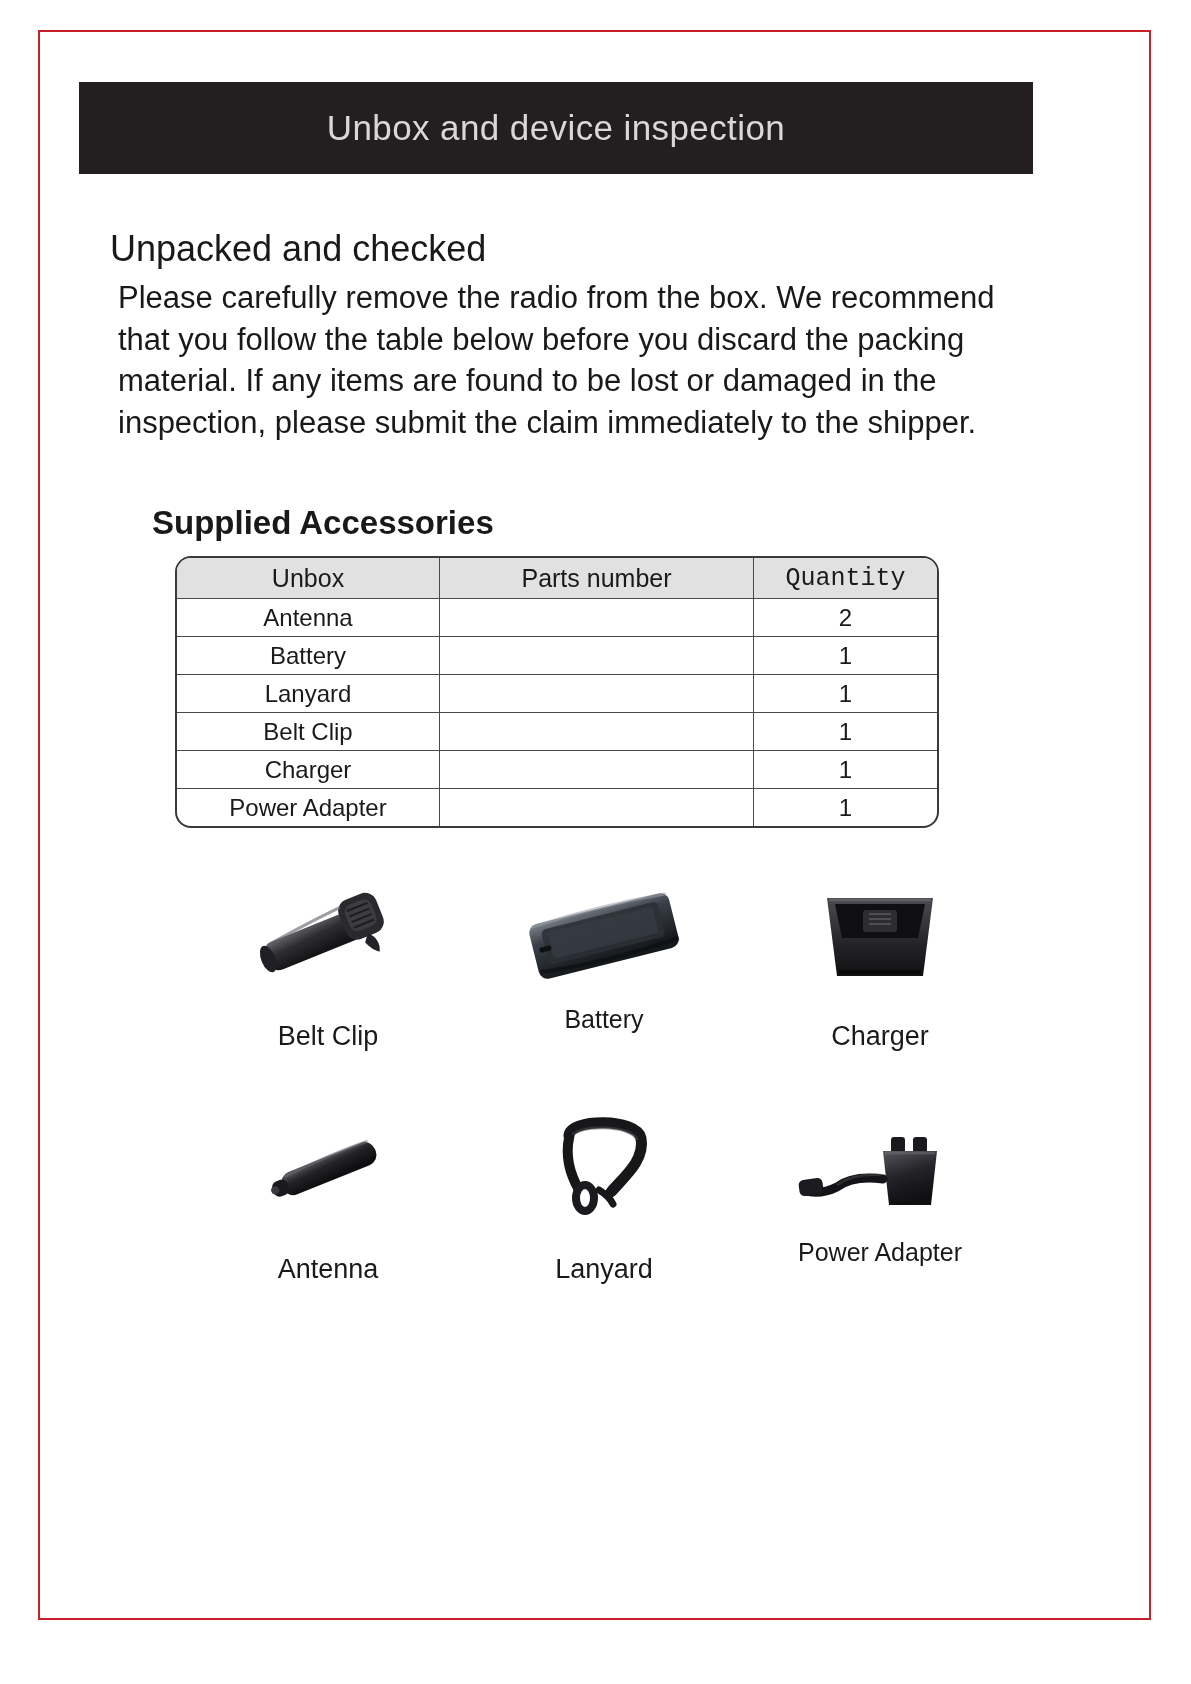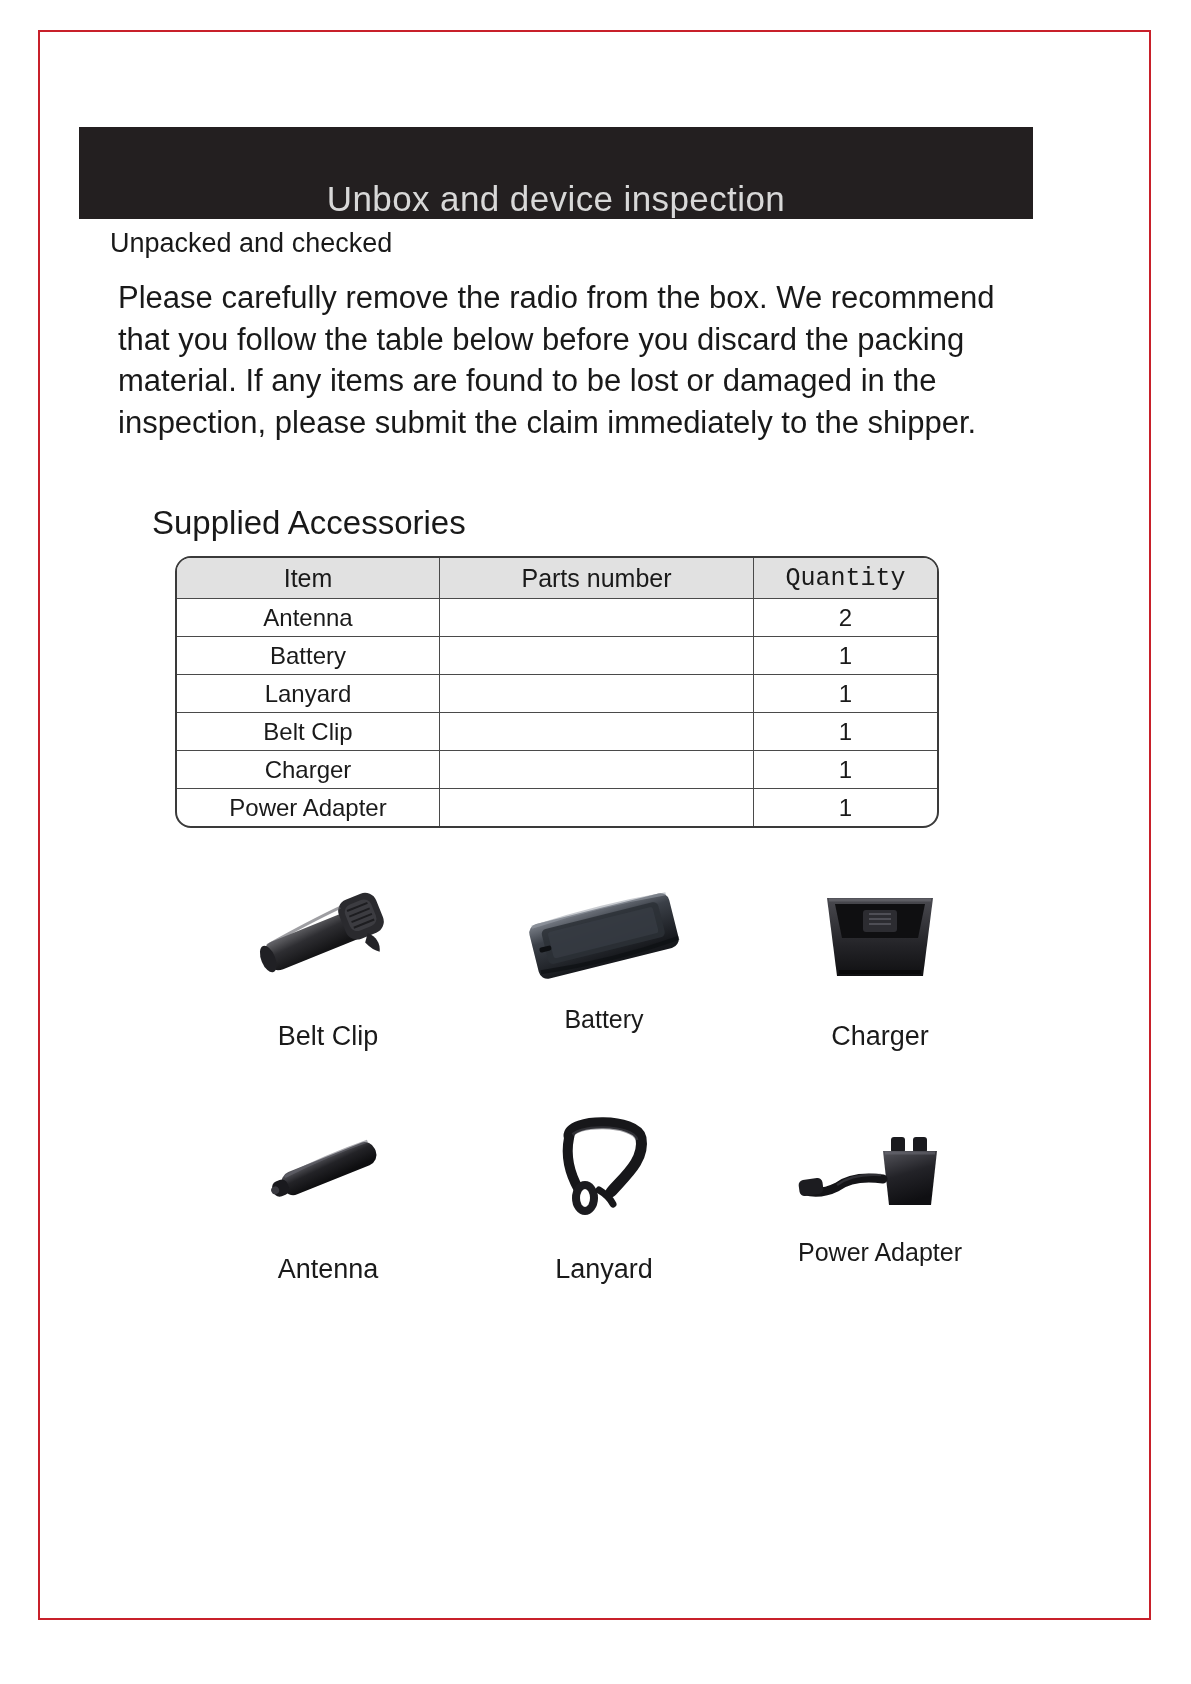--- a/index.html
+++ b/index.html
@@ -28,59 +28,58 @@
 
   
   .banner {
     position: absolute;
     left: 39px;
     top: 50px;
     width: 954px;
     height: 92px;
     background: #231f20;
     display: flex;
-    align-items: flex-end;
+    align-items: center;
     justify-content: center;
-    margin-top: 45px;
   }
   .banner-title {
     color: #d8d8d8;
     font-size: 35px;
     font-weight: 400;
     letter-spacing: 0.4px;
     white-space: nowrap;
   }
 
   
   .section-heading {
     position: absolute;
     left: 70px;
     top: 196px;
-    font-size: 27px;
+    font-size: 36px;
     font-weight: 400;
     color: #191919;
     white-space: nowrap;
   }
   .paragraph {
     position: absolute;
     left: 78px;
     top: 245px;
     width: 895px;
     font-size: 31px;
     line-height: 41.5px;
     color: #191919;
   }
 
   
   .accessories-heading {
     position: absolute;
     left: 112px;
     top: 472px;
     font-size: 33px;
-    font-weight: 400;
+    font-weight: 700;
     color: #191919;
     white-space: nowrap;
   }
 
   
   .acc-table-wrap {
     position: absolute;
     left: 135px;
     top: 524px;
     width: 760px;
@@ -165,21 +164,21 @@
   <div class="section-heading">Unpacked and checked</div>
 
   <div class="paragraph">Please carefully remove the radio from the box. We recommend that you follow the table below before you discard the packing material. If any items are found to be lost or damaged in the inspection, please submit the claim immediately to the shipper.</div>
 
   <div class="accessories-heading">Supplied Accessories</div>
 
   <div class="acc-table-wrap">
     <table class="acc-table">
       <thead>
         <tr>
-          <th class="col-item">Item</th>
+          <th class="col-item">Unbox</th>
           <th class="col-parts">Parts number</th>
           <th class="col-qty">Quantity</th>
         </tr>
       </thead>
       <tbody>
         <tr>
           <td>Antenna</td>
           <td></td>
           <td>2</td>
         </tr>

